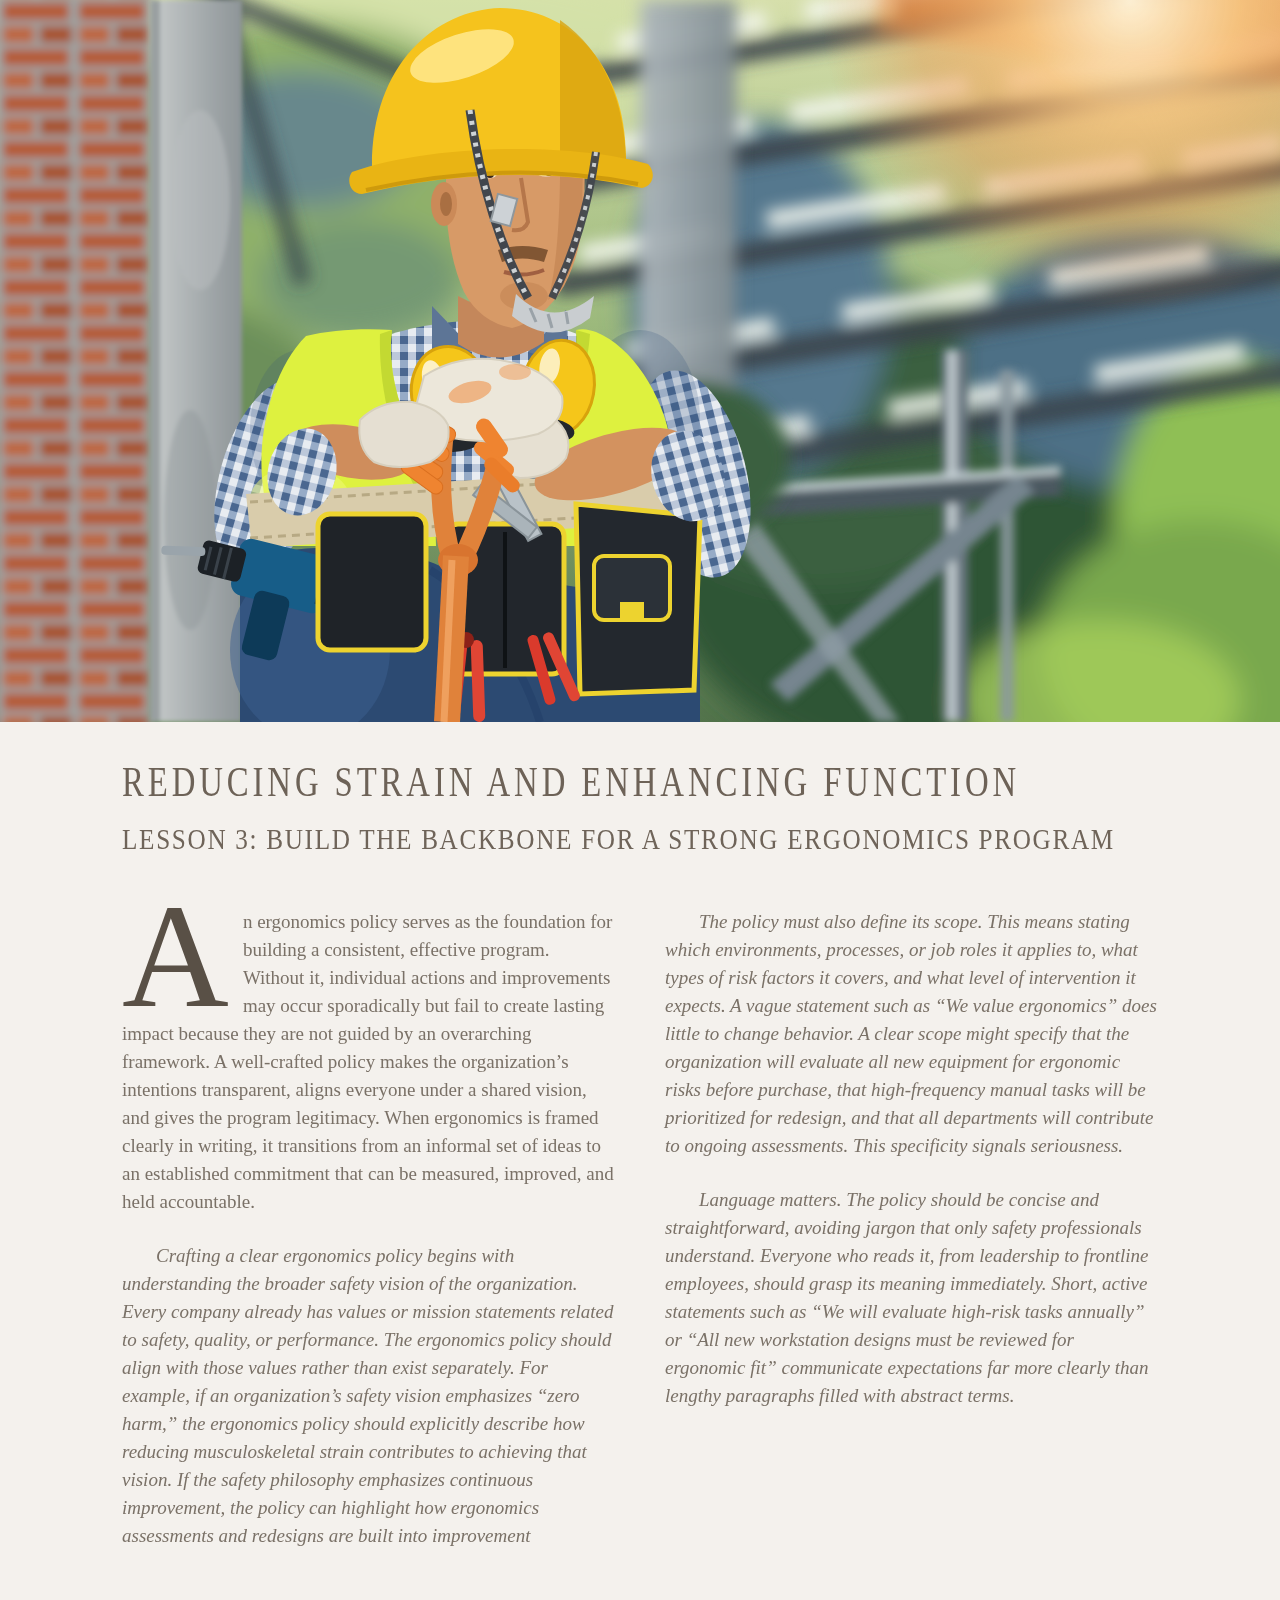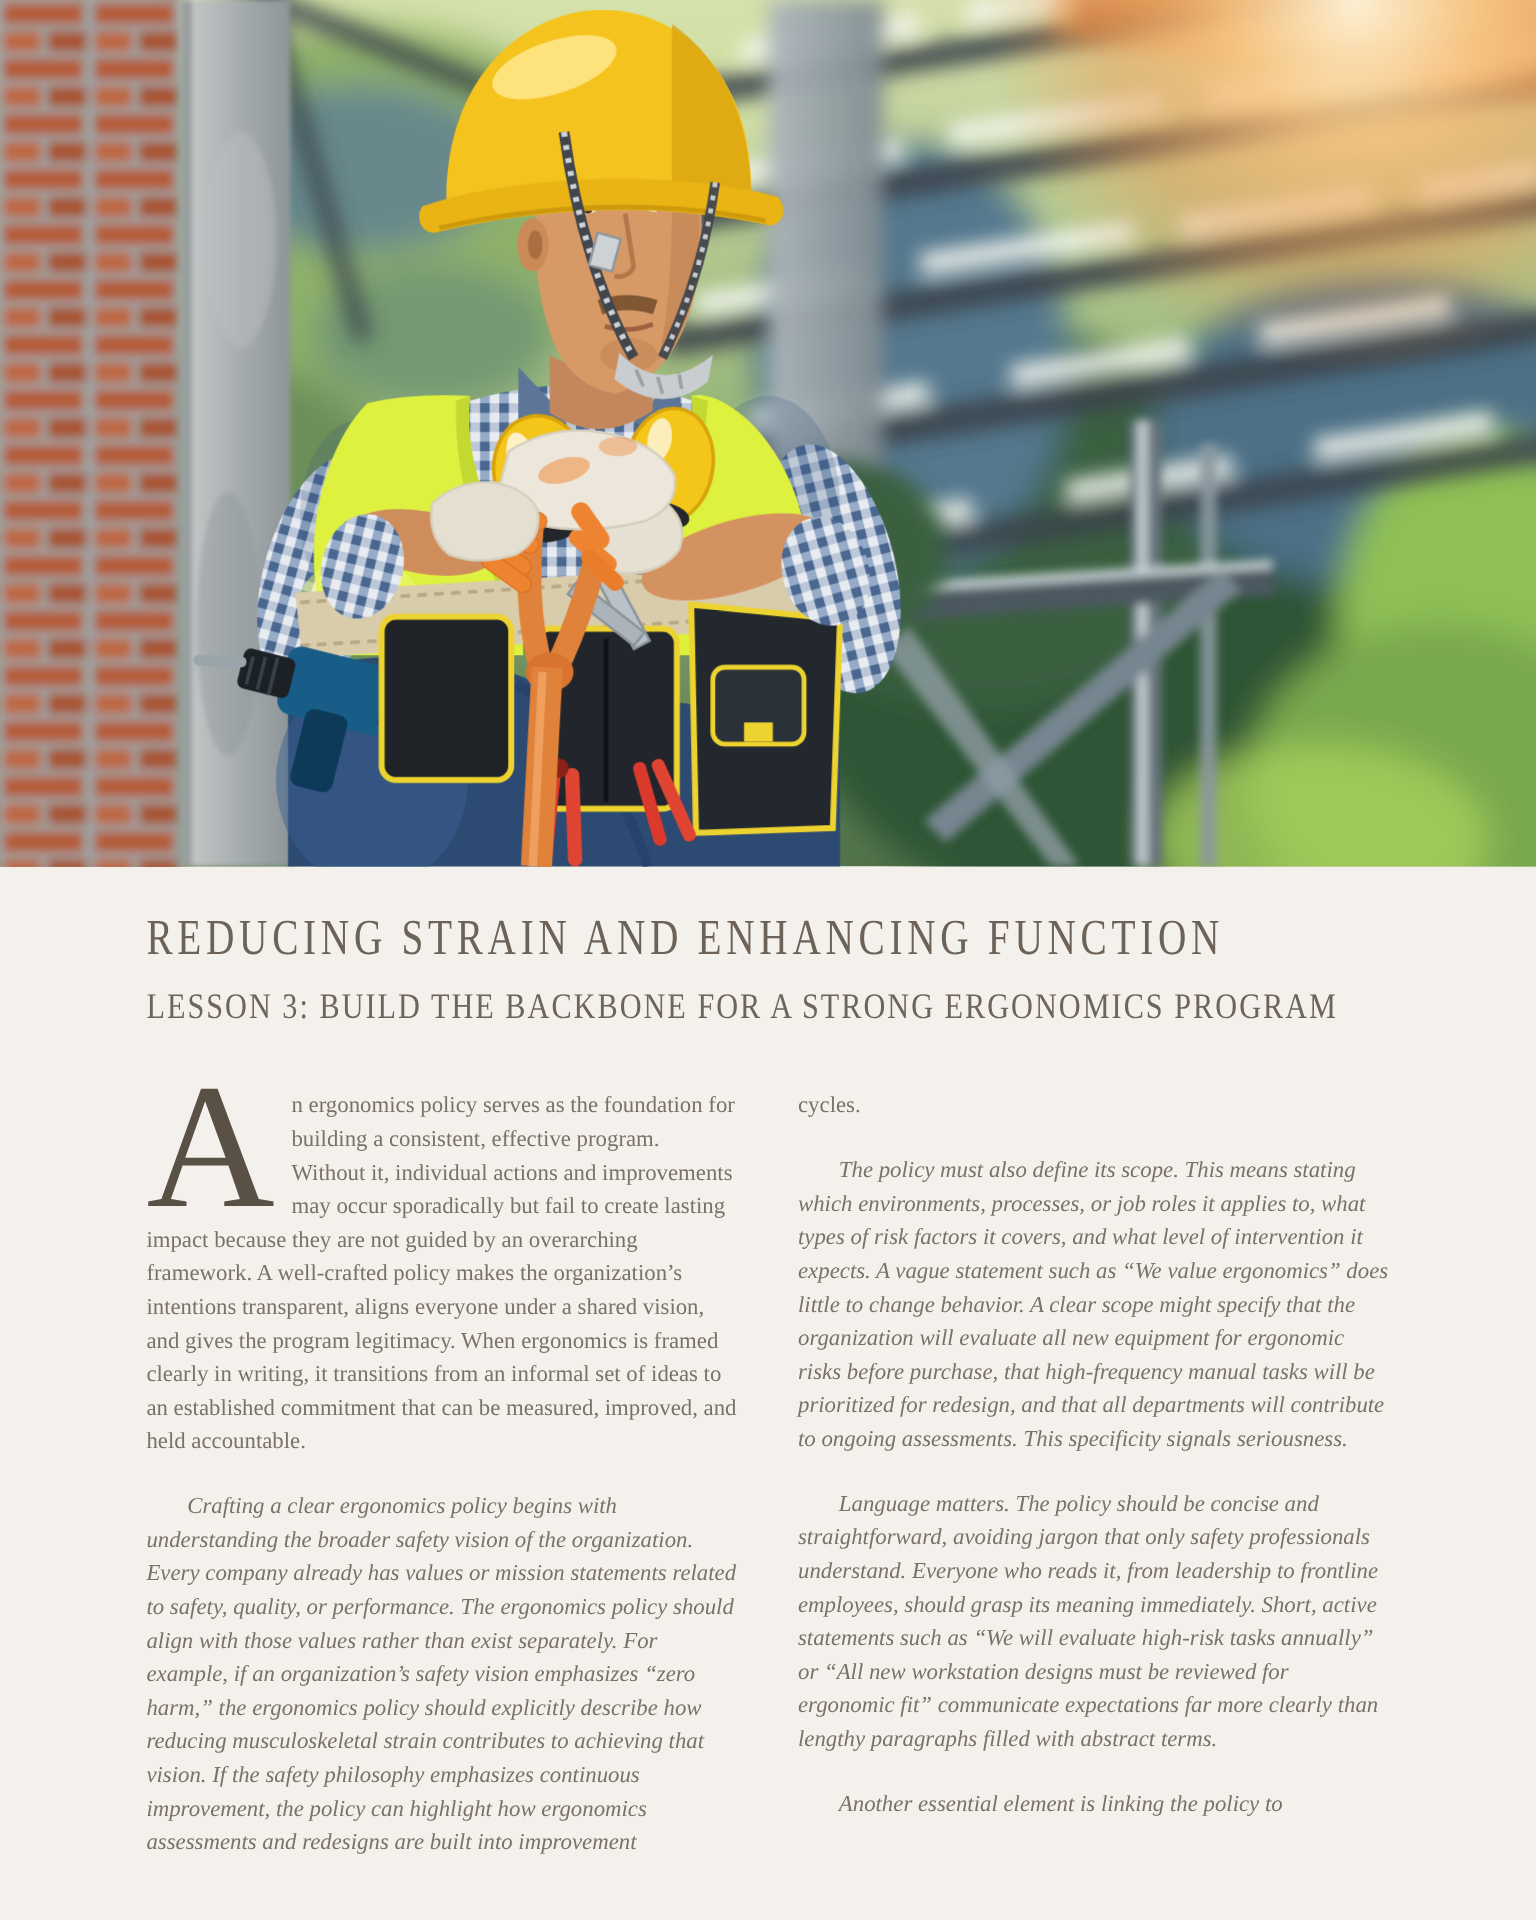--- a/index.html
+++ b/index.html
@@ -308,21 +308,19 @@
   <div class="content">
     <h1 class="title">REDUCING STRAIN AND ENHANCING FUNCTION</h1>
     <h2 class="subtitle">LESSON 3: BUILD THE BACKBONE FOR A STRONG ERGONOMICS PROGRAM</h2>
 
     <div class="columns">
       <div class="col">
         <p><span class="dropcap">A</span><span>n ergonomics policy serves as the foundation for building a consistent, effective program. Without it, individual actions and improvements may occur sporadically but fail to create lasting impact because they are not guided by an overarching framework. A well-crafted policy makes the organization’s intentions transparent, aligns everyone under a shared vision, and gives the program legitimacy. When ergonomics is framed clearly in writing, it transitions from an informal set of ideas to an established commitment that can be measured, improved, and held accountable.</span></p>
         <p class="indent">Crafting a clear ergonomics policy begins with understanding the broader safety vision of the organization. Every company already has values or mission statements related to safety, quality, or performance. The ergonomics policy should align with those values rather than exist separately. For example, if an organization’s safety vision emphasizes “zero harm,” the ergonomics policy should explicitly describe how reducing musculoskeletal strain contributes to achieving that vision. If the safety philosophy emphasizes continuous improvement, the policy can highlight how ergonomics assessments and redesigns are built into improvement</p>
       </div>
       <div class="col">
-        <p>cycles.</p>
         <p class="indent">The policy must also define its scope. This means stating which environments, processes, or job roles it applies to, what types of risk factors it covers, and what level of intervention it expects. A vague statement such as “We value ergonomics” does little to change behavior. A clear scope might specify that the organization will evaluate all new equipment for ergonomic risks before purchase, that high-frequency manual tasks will be prioritized for redesign, and that all departments will contribute to ongoing assessments. This specificity signals seriousness.</p>
         <p class="indent">Language matters. The policy should be concise and straightforward, avoiding jargon that only safety professionals understand. Everyone who reads it, from leadership to frontline employees, should grasp its meaning immediately. Short, active statements such as “We will evaluate high-risk tasks annually” or “All new workstation designs must be reviewed for ergonomic fit” communicate expectations far more clearly than lengthy paragraphs filled with abstract terms.</p>
-        <p class="indent">Another essential element is linking the policy to</p>
       </div>
     </div>
   </div>
 
 </div>
 
 </body></html>

